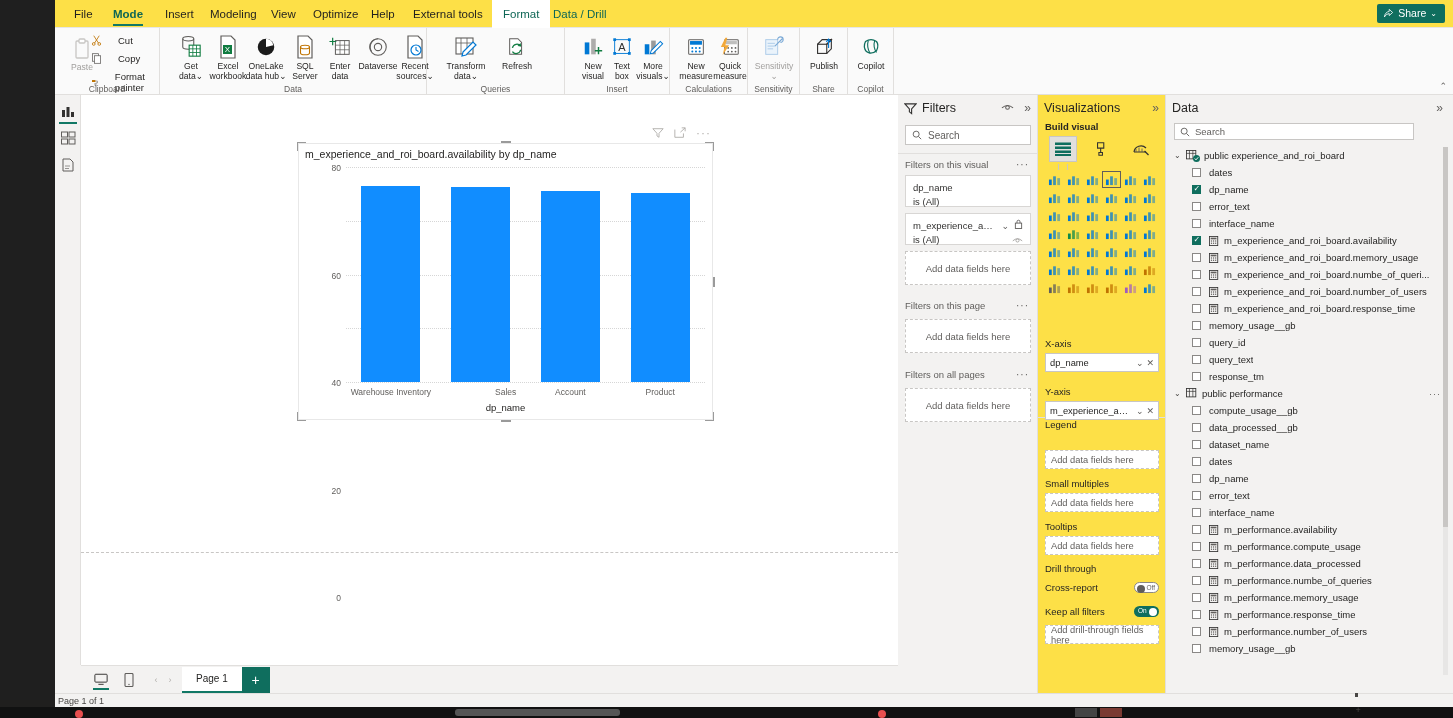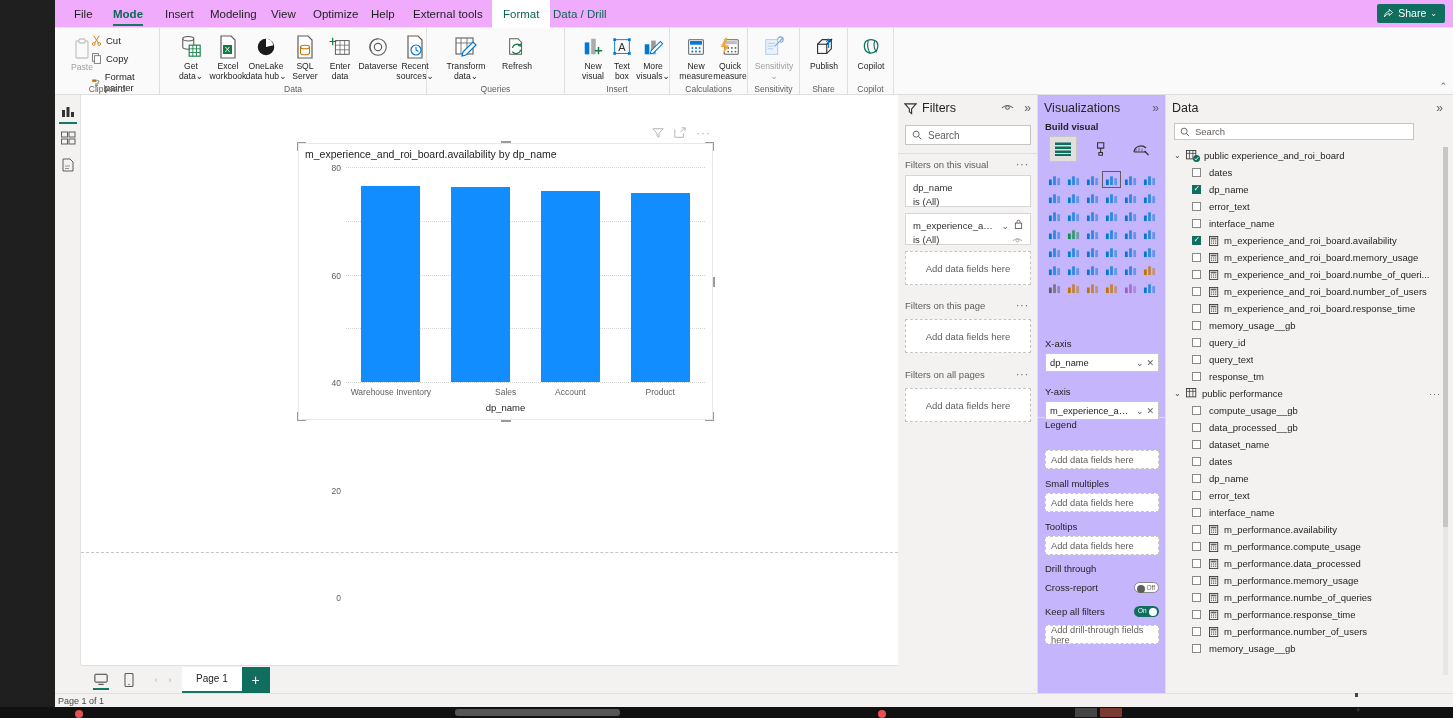--- a/index.html
+++ b/index.html
@@ -12,21 +12,21 @@
   
   .frame-left  { position:absolute; left:0;    top:0; width:55px;  height:700px; background:#1f1f1f; }
   .taskbar     { position:absolute; left:0; top:707px; width:1453px; height:11px; background:#111; }
   .tb-dot      { position:absolute; top:710px; width:8px; height:8px; border-radius:50%; }
 
   
   .win { position:absolute; left:55px; top:0; width:1398px; height:707px; background:#f3f2f1; }
 
   
   .ribbon-tabs { position:absolute; left:0; top:0; width:1398px; height:28px;
-                 background:#f0abfc; border-bottom:1px solid #e6e6e6; }
+                 background:#fde047; border-bottom:1px solid #e6e6e6; }
   .rtab { position:absolute; top:0; height:28px; line-height:28px; padding:0 11px;
           font-size:11.5px; color:#201f1e; cursor:default; white-space:nowrap; }
   .rtab.active { color:#0e6655; font-weight:600; }
   .rtab.active:after { content:""; position:absolute; left:11px; right:11px; bottom:2px;
                        height:2px; background:#117865; }
   .rtab.ctx { color:#0e6655; }
   .rtab.ctx.selected { background:#ffffff; }
   .share-btn { position:absolute; right:8px; top:4px; height:19px; padding:0 8px 0 6px;
                background:#0f6e5e; color:#fff; border-radius:2px; font-size:10.5px;
                line-height:19px; display:flex; align-items:center; gap:4px; cursor:pointer; }
@@ -34,21 +34,21 @@
   .ribbon { position:absolute; left:0; top:28px; width:1398px; height:67px;
             background:#fafafa; border-bottom:1px solid #e1dfdd; }
   .rgroup { position:absolute; top:0; height:67px; border-right:1px solid #e1dfdd; }
   .rgroup .glabel { position:absolute; bottom:1px; left:0; width:100%; text-align:center;
                     font-size:8.5px; color:#605e5c; }
   .ritem { position:absolute; display:flex; flex-direction:column; align-items:center;
            width:44px; cursor:default; }
   .ritem .ico { height:26px; display:flex; align-items:flex-end; justify-content:center; }
   .ritem .lbl { font-size:8.6px; line-height:10px; text-align:center; color:#201f1e; margin-top:2px;}
   .ritem.dim .lbl, .ritem.dim { color:#a19f9d; }
-  .smallrow { position:absolute; display:flex; align-items:center; gap:4px; font-size:9.5px;
+  .smallrow { position:absolute; display:flex; align-items:center; gap:16px; font-size:9.5px;
               color:#201f1e; cursor:default; }
   .collapse-caret { position:absolute; right:6px; bottom:3px; font-size:9px; color:#605e5c; }
 
   
   .rail { position:absolute; left:0; top:95px; width:26px; height:570px; background:#f3f2f1;
           border-right:1px solid #e1dfdd; }
   .rail .ricon { position:absolute; left:3px; width:20px; height:20px; display:flex;
                  align-items:center; justify-content:center; cursor:pointer; }
   .rail .ricon.sel:after { content:""; position:absolute; left:1px; right:1px; bottom:-3px;
                            height:2px; background:#117865; }
@@ -99,21 +99,21 @@
   .statusbar { position:absolute; left:0; top:693px; width:1398px; height:14px;
                background:#f3f2f1; border-top:1px solid #e1dfdd; font-size:9px;
                color:#484644; display:flex; align-items:center; }
   .sb-left { position:absolute; left:3px; }
   .sb-right { position:absolute; right:6px; display:flex; align-items:center; gap:7px;flex-direction:column; }
   .zoom-slider { position:relative; width:95px; height:10px; display:flex; align-items:center; }
   .zoom-track { position:absolute; left:0; right:0; height:1px; background:#8a8886; }
   .zoom-thumb { position:absolute; left:44px; width:3px; height:9px; background:#484644; }
 
   
-  .pane { position:absolute; top:95px; height:598px; background:#c4b5fd; }
+  .pane { position:absolute; top:95px; height:598px; background:#fde047; }
   .pane-hdr { position:absolute; left:0; top:0; width:100%; height:26px; display:flex;
               align-items:center; padding:0 6px; font-size:12.5px; color:#252423; }
   .pane-title { font-weight:400; font-size:12.5px; }
   .pane-icons { margin-left:auto; display:flex; gap:10px; color:#605e5c; }
 
   .filters-pane { left:843px; width:140px; border-right:1px solid #e1dfdd; background:#f3f2f1; }
   .search-box { position:absolute; left:7px; top:30px; width:126px; height:20px; background:#fff;
                 border:1px solid #c8c6c4; display:flex; align-items:center; padding:0 6px;
                 gap:6px; font-size:10px; color:#605e5c; }
   .fsect-lbl { position:absolute; left:7px; font-size:9.5px; color:#605e5c; }
@@ -1312,37 +1312,37 @@
                 <rect x="0.5" y="0.5" width="10" height="11" fill="none" stroke="#323130" stroke-width="1"></rect>
                 <rect x="2" y="2" width="7" height="2" fill="#605e5c"></rect>
                 <circle cx="3" cy="6" r="0.8" fill="#605e5c"></circle>
                 <circle cx="5.5" cy="6" r="0.8" fill="#605e5c"></circle>
                 <circle cx="8" cy="6" r="0.8" fill="#605e5c"></circle>
                 <circle cx="3" cy="8.7" r="0.8" fill="#605e5c"></circle>
                 <circle cx="5.5" cy="8.7" r="0.8" fill="#605e5c"></circle>
                 <circle cx="8" cy="8.7" r="0.8" fill="#605e5c"></circle>
               </svg>
             </span>
-            <span class="lbl-txt">m_performance.memory_usage</span>
+            <span class="lbl-txt">m_performance.numbe_of_queries</span>
           </div>
           <div class="tleaf">
             <span class="cbox"></span>
             <span class="msr-ico">
               <svg width="10" height="10" viewBox="0 0 12 12">
                 <rect x="0.5" y="0.5" width="10" height="11" fill="none" stroke="#323130" stroke-width="1"></rect>
                 <rect x="2" y="2" width="7" height="2" fill="#605e5c"></rect>
                 <circle cx="3" cy="6" r="0.8" fill="#605e5c"></circle>
                 <circle cx="5.5" cy="6" r="0.8" fill="#605e5c"></circle>
                 <circle cx="8" cy="6" r="0.8" fill="#605e5c"></circle>
                 <circle cx="3" cy="8.7" r="0.8" fill="#605e5c"></circle>
                 <circle cx="5.5" cy="8.7" r="0.8" fill="#605e5c"></circle>
                 <circle cx="8" cy="8.7" r="0.8" fill="#605e5c"></circle>
               </svg>
             </span>
-            <span class="lbl-txt">m_performance.numbe_of_queries</span>
+            <span class="lbl-txt">m_performance.memory_usage</span>
           </div>
           <div class="tleaf">
             <span class="cbox"></span>
             <span class="msr-ico">
               <svg width="10" height="10" viewBox="0 0 12 12">
                 <rect x="0.5" y="0.5" width="10" height="11" fill="none" stroke="#323130" stroke-width="1"></rect>
                 <rect x="2" y="2" width="7" height="2" fill="#605e5c"></rect>
                 <circle cx="3" cy="6" r="0.8" fill="#605e5c"></circle>
                 <circle cx="5.5" cy="6" r="0.8" fill="#605e5c"></circle>
                 <circle cx="8" cy="6" r="0.8" fill="#605e5c"></circle>

